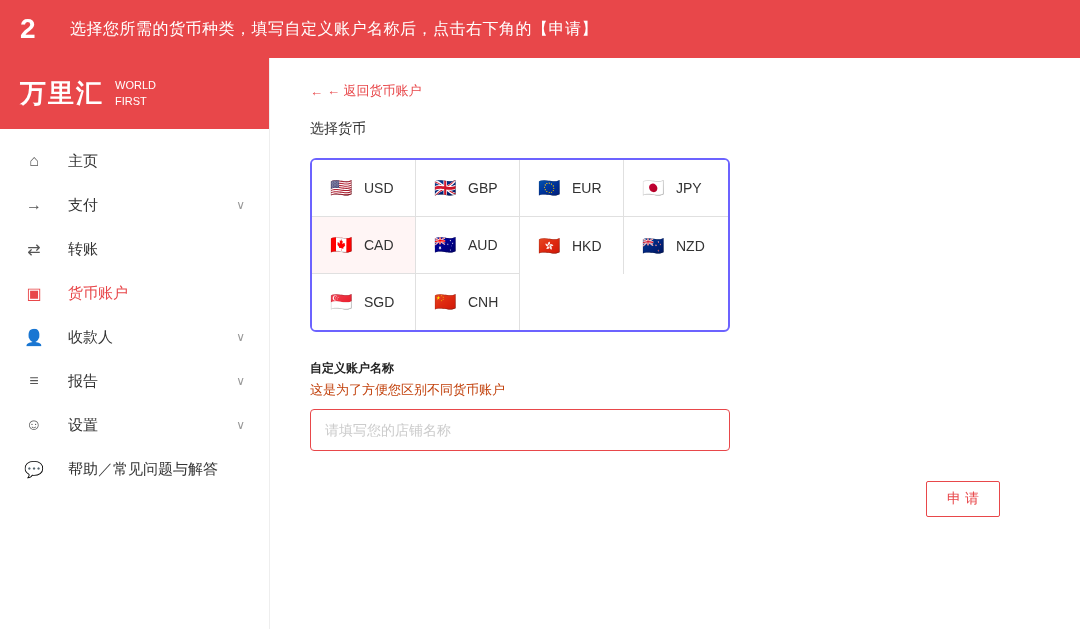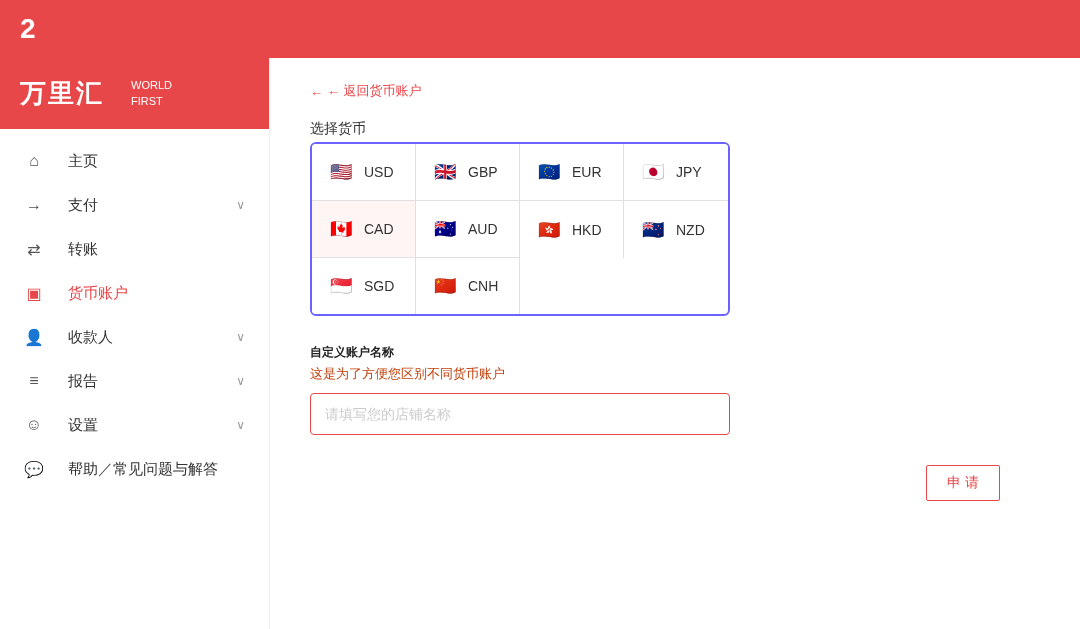--- a/index.html
+++ b/index.html
@@ -25,21 +25,21 @@
     }
 
     
     .sidebar {
       width: 270px; background: white; border-right: 1px solid #eee; flex-shrink: 0;
       display: flex; flex-direction: column;
     }
 
     
     .logo-area {
-      background: #e8474a; padding: 18px 20px; display: flex; align-items: center; gap: 27px; cursor: pointer;
+      background: #e8474a; padding: 18px 20px; display: flex; align-items: center; gap: 11px; cursor: pointer;
     }
     .logo-chinese {
       font-size: 26px; font-weight: bold; color: white; letter-spacing: 2px;
     }
     .logo-english {
       font-size: 11px; color: white; line-height: 1.4; font-weight: 500;
     }
 
     
     .nav-list { padding: 10px 0; }
@@ -67,21 +67,21 @@
       display: flex; align-items: center; gap: 4px; color: #e8474a; font-size: 13px; cursor: pointer; margin-bottom: 20px;
     }
 
     
     .page-title {
       font-size: 26px; font-weight: 600; color: #222; margin-bottom: 20px;
     }
 
     
     .section-label {
-      font-size: 14px; color: #333; margin-bottom: 4px;
+      font-size: 14px; color: #333; margin-bottom: 20px;
     }
 
     
     .currency-grid {
       display: grid; grid-template-columns: repeat(4, 1fr);
       gap: 0; border: 2px solid #6c63ff; border-radius: 6px; overflow: hidden;
       width: 420px; margin-bottom: 28px;
     }
     .currency-item {
       display: flex; align-items: center; gap: 8px;
@@ -120,20 +120,21 @@
       padding: 8px 20px; font-size: 14px; cursor: pointer; border-radius: 2px;
       font-family: inherit;
       text-align: right;
     }
   </style>
 </head>
 <body>
 
 <div class="instruction-bar">
   <span class="instruction-number">2</span>
+  <span class="instruction-text">选择您所需的货币种类，填写自定义账户名称后，点击右下角的【申请】</span>
 </div>
 
 <div class="main-layout">
 
   <aside class="sidebar">
 
     <div class="logo-area">
       <span class="logo-chinese">万里汇</span>
       <div>
         <div class="logo-english">WORLD</div>

